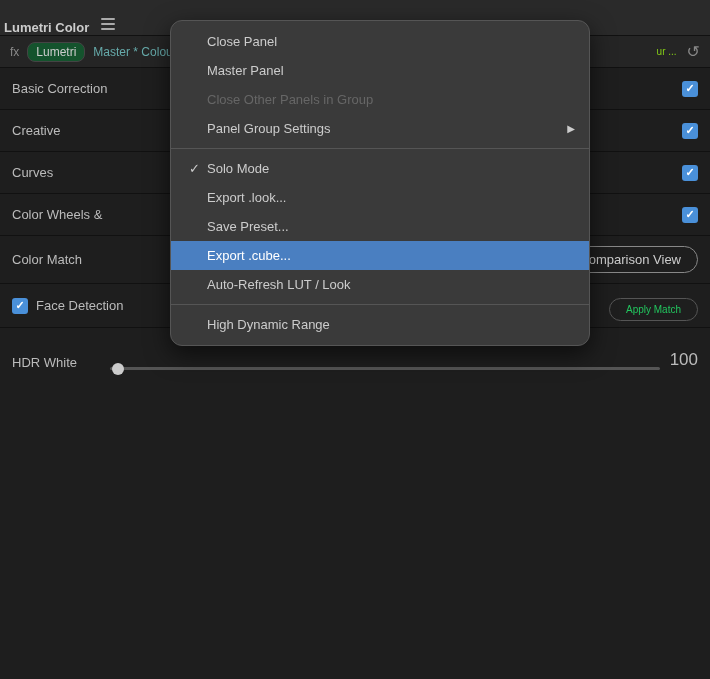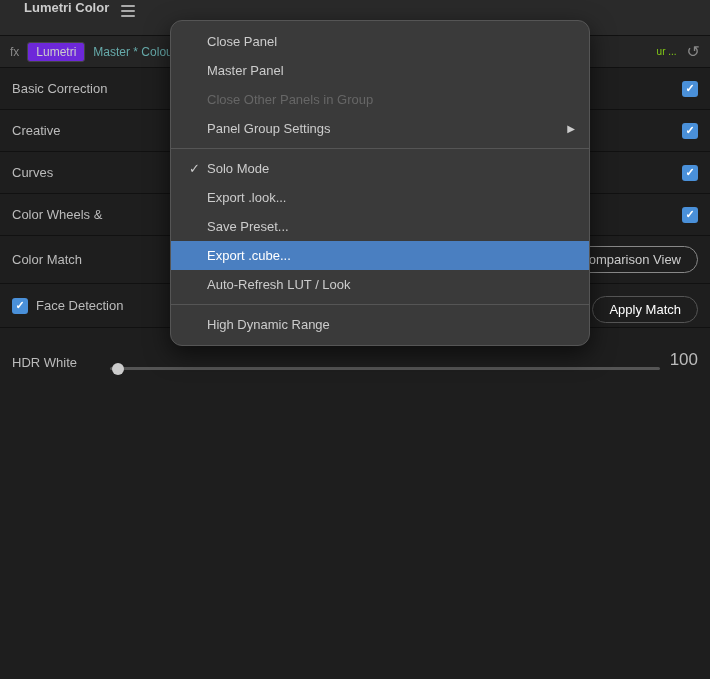--- a/index.html
+++ b/index.html
@@ -10,24 +10,24 @@
       font-family: -apple-system, BlinkMacSystemFont, 'Segoe UI', Arial, sans-serif;
       font-size: 13px;
       color: #ccc;
       overflow: hidden;
       position: relative;
     }
 
     
     .panel-header {
       display: flex;
-      align-items: flex-start;
+      align-items: flex-end;
       background: #2a2a2a;
       height: 36px;
-      padding: 0 24px;
+      padding: 0 4px;
       border-bottom: 1px solid #111;
     }
     .panel-title {
       font-size: 13px;
       font-weight: 600;
       color: #ccc;
       margin-right: 8px;
     }
     .hamburger-btn {
       width: 22px;
@@ -56,23 +56,23 @@
       height: 32px;
       padding: 0 10px;
       border-bottom: 1px solid #111;
     }
     .fx-label {
       color: #888;
       font-size: 12px;
       margin-right: 8px;
     }
     .fx-effect-name {
-      background: #6d28d9;
+      background: #14532d;
       border: 1px solid #444;
-      border-radius: 3px;
+      border-radius: 8px;
       padding: 2px 8px;
       font-size: 12px;
       color: #ccc;
       margin-right: auto;
     }
     .reset-icon {
       color: #888;
       font-size: 16px;
       cursor: pointer;
     }
@@ -161,22 +161,22 @@
       font-weight: bold;
     }
     .face-label {
       font-size: 13px;
       color: #bbb;
     }
     .apply-match-btn {
       background: transparent;
       border: 1.5px solid #555;
       border-radius: 14px;
-      color: #ffffff;
-      font-size: 13px;
+      color: #22c55e;
+      font-size: 10px;
       padding: 5px 16px;
       cursor: default;
       margin-top: 8px;
     }
 
     
     .hdr-row {
       display: flex;
       align-items: flex-end;
       height: 42px;

